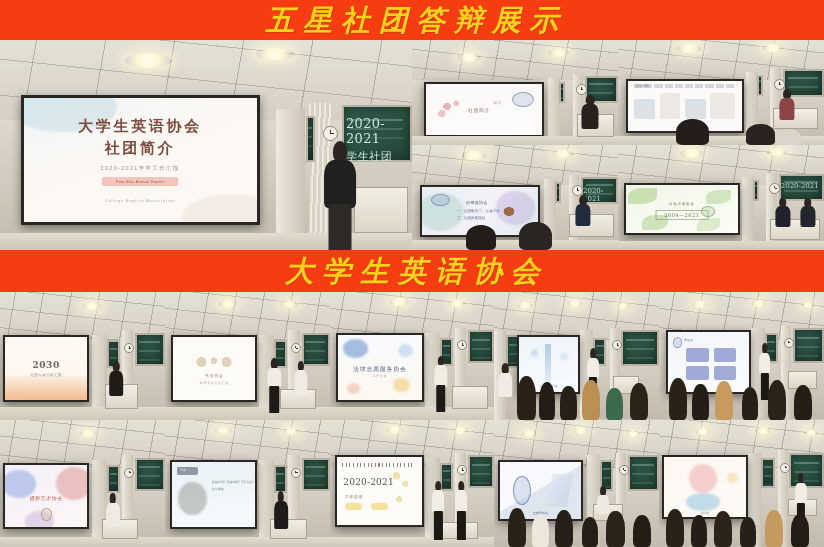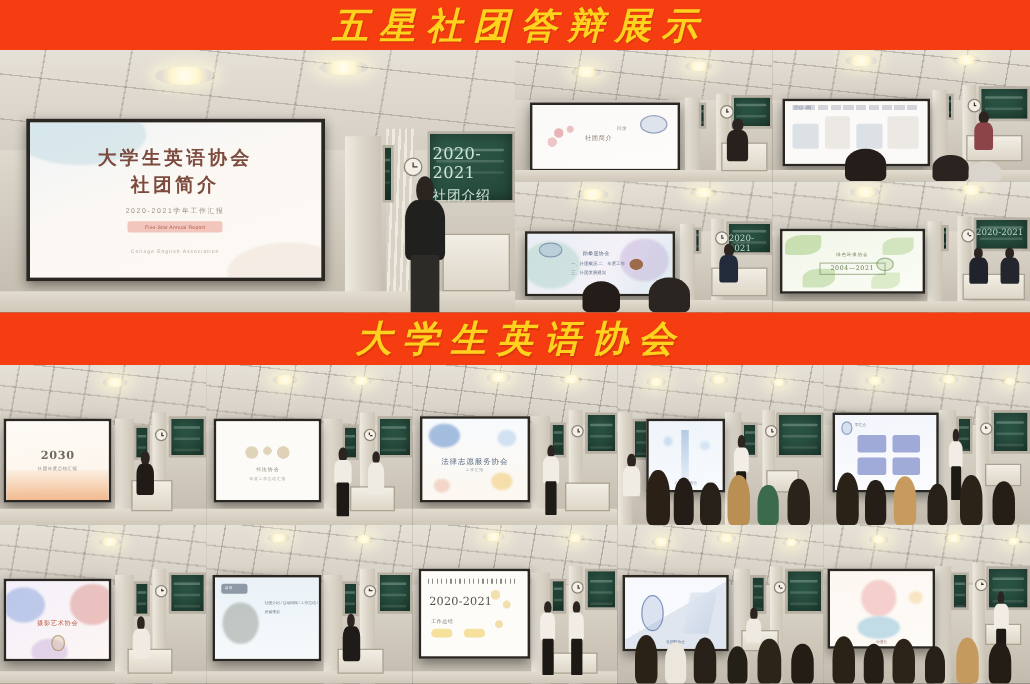--- a/index.html
+++ b/index.html
@@ -166,21 +166,21 @@
       <div class="wall"></div>
 
       <div class="pillar" style="left:67%;top:33%;width:7%;height:67%;"></div>
       <div class="pillar" style="left:75%;top:30%;width:5.5%;height:70%;
            background:repeating-linear-gradient(92deg,#efeae0 0 2px,#d8d2c6 2px 5px);"></div>
       <div class="board" style="left:74.2%;top:36%;width:2.2%;height:22%;"></div>
       <div class="board" style="left:83%;top:31%;width:17%;height:27%;"></div>
       <div style="position:absolute;left:84%;top:36%;font-size:13px;color:#cfe4d6;
                   font-family:'DejaVu Serif',serif;letter-spacing:.02em;">2020-2021</div>
       <div style="position:absolute;left:84%;top:52%;font-size:11px;color:#cfe4d6;
-                  font-family:'DejaVu Serif',serif;letter-spacing:.05em;">社团介绍</div>
+                  font-family:'DejaVu Serif',serif;letter-spacing:.05em;">学生社团</div>
       <div class="clock" style="left:78.5%;top:41%;width:15px;height:15px;"></div>
 
       <div class="screen" style="left:5%;top:26%;width:58%;height:62%;">
         <div class="slide" style="background:linear-gradient(160deg,#eef4f6 0%,#fbf8f4 40%,#fdfaf6 100%);">
           <div class="blob" style="left:-6%;top:-12%;width:46%;height:40%;background:rgba(170,205,220,.35);"></div>
           <div class="blob" style="right:-10%;bottom:-16%;width:42%;height:38%;background:rgba(230,205,190,.30);"></div>
           <div class="slide-main" style="font-size:15px;position:relative;">大学生英语协会</div>
           <div class="slide-main" style="font-size:15px;margin-top:3px;position:relative;">社团简介</div>
           <div class="slide-sub" style="font-size:5.5px;margin-top:7px;position:relative;">2020-2021学年工作汇报</div>
           <div class="slide-pill" style="font-size:4px;margin-top:5px;padding:2px 14px;position:relative;">Five-Star Annual Report</div>

